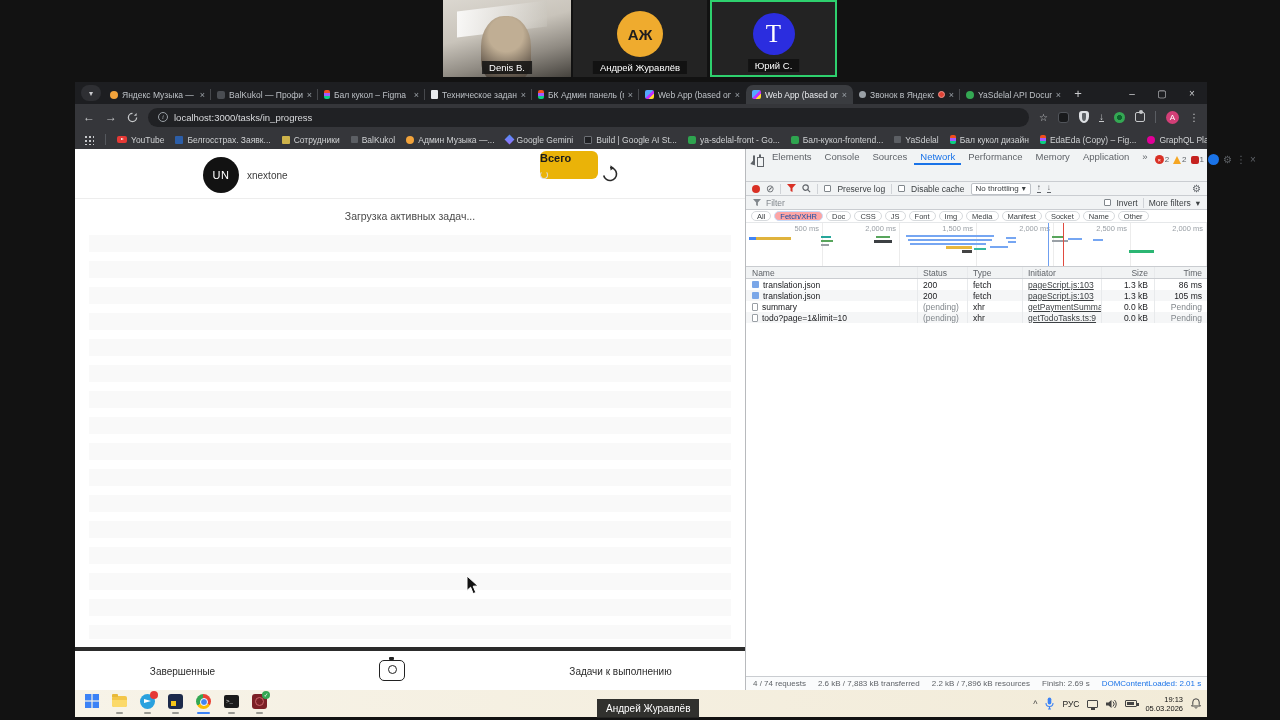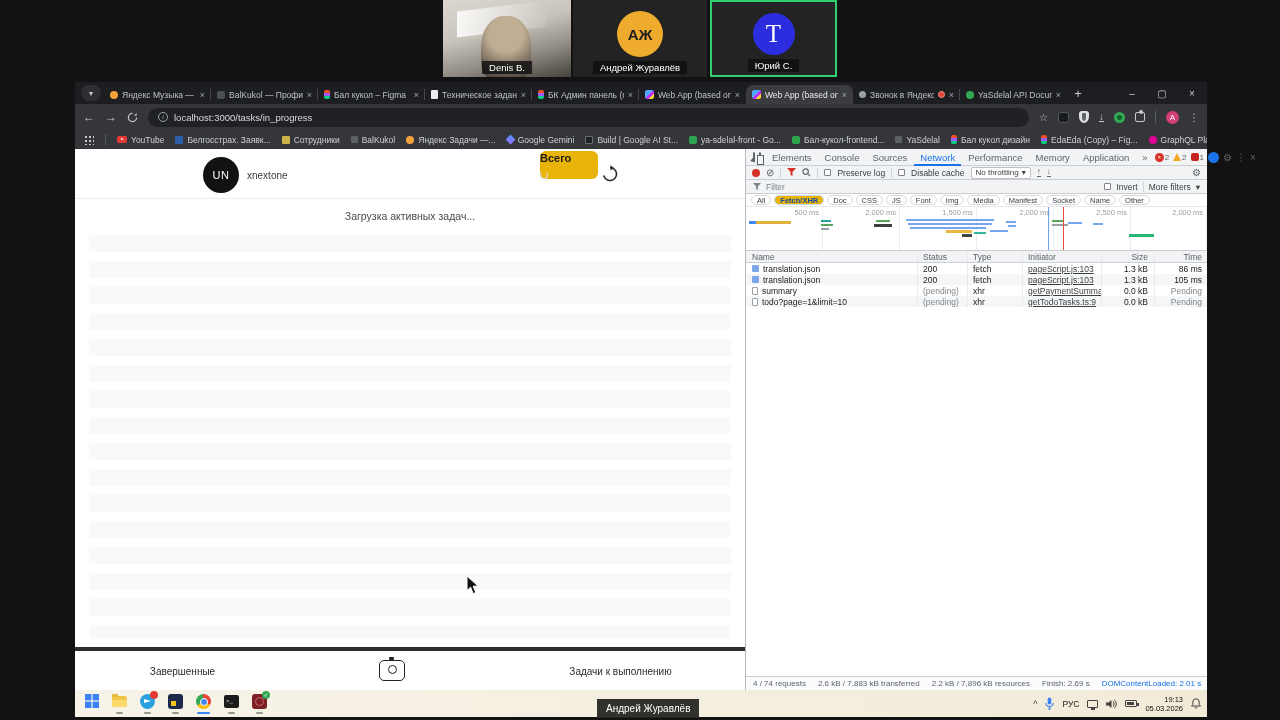--- a/index.html
+++ b/index.html
@@ -90,21 +90,21 @@
   .p-div{position:absolute;left:0;top:498px;width:670px;height:4px;background:#2c2c2c}
   .p-nav{position:absolute;left:0;top:502px;width:670px;height:39px;background:#fff}
   .p-nav .nl{position:absolute;top:15px;font-size:10px;color:#2b2b2b}
   .nl1{left:60px;width:95px;text-align:center}
   .nl2{left:488px;width:115px;text-align:center}
   .p-cam{position:absolute;left:304px;top:9px;width:26px;height:21px;border:1.5px solid #222;border-radius:5px}
   .p-cam::before{content:"";position:absolute;left:8px;top:4px;width:7px;height:7px;border:1.5px solid #222;border-radius:50%}
   .p-cam::after{content:"";position:absolute;left:9px;top:-4px;width:5px;height:2.5px;background:#222;border-radius:1px}
 
   
-  .dt-tabs{height:17px;background:#f1f3f4;border-bottom:1px solid #cacdd1;display:flex;align-items:center;padding:0 4px;gap:1px}
+  .dt-tabs{height:17px;background:#f1f3f4;border-bottom:1px solid #cacdd1;display:flex;align-items:flex-end;padding:16px 4px;gap:1px}
   .dt-tab{padding:0 6px;font-size:9.5px;color:#5f6368;height:17px;line-height:17px;white-space:nowrap}
   .dt-tab.on{color:#1a73e8;box-shadow:inset 0 -2px #1a73e8}
   .dt-right{margin-left:auto;display:flex;align-items:center;gap:4px;padding-right:2px}
   .bdg{display:flex;align-items:center;gap:1px;font-size:8px}
   .bdg .e{width:9px;height:9px;border-radius:50%;background:#d93025;color:#fff;font-size:6px;display:flex;align-items:center;justify-content:center}
   .bdg .w{width:0;height:0;border-left:4.5px solid transparent;border-right:4.5px solid transparent;border-bottom:8px solid #f5a623}
   .bdg .i{width:8px;height:8px;border-radius:2px;background:#c5221f}
   .bdg b{color:#5f6368;font-weight:normal}
   .ic-sync{width:11px;height:11px;border-radius:50%;background:#1a73e8}
   .dt-gear,.dt-dots,.dt-x{color:#5f6368;font-size:10px}
@@ -119,21 +119,21 @@
   .dsep{width:1px;height:10px;background:#d0d3d7}
   .cb{width:7px;height:7px;border:1px solid #80868b;border-radius:1px;background:#fff}
   .sel{height:12px;border:1px solid #bdc1c6;border-radius:2px;background:#fff;display:flex;align-items:center;gap:3px;padding:0 4px;font-size:8px;color:#3c4043}
   .arr{font-size:8px;color:#5f6368;border-bottom:1px solid #5f6368;line-height:8px}
   .mla{margin-left:auto}
 
   .dt-filter{height:14px;background:#f1f3f4;border-bottom:1px solid #cacdd1;display:flex;align-items:center;gap:5px;padding:0 7px;font-size:8.5px;color:#3c4043}
   .fhint{color:#80868b;flex:1}
   .dt-pills{height:13px;background:#fff;border-bottom:1px solid #e6e8ea;display:flex;align-items:center;gap:3px;padding:0 5px}
   .chip{height:10px;line-height:10px;padding:0 5px;border:1px solid #d7dadd;border-radius:6px;font-size:7.5px;color:#3c4043;white-space:nowrap}
-  .chip.on{background:#eab308;border-color:#c7dbf9;color:#174ea6;font-weight:bold}
+  .chip.on{background:#fca5a5;border-color:#c7dbf9;color:#174ea6;font-weight:normal}
 
   .dt-tl{position:relative;height:44px;background:#fff;border-bottom:1px solid #c9ccd0;overflow:hidden}
   .tlc{position:absolute;top:0;height:44px;border-right:1px solid #ececec}
   .tlc span{position:absolute;top:1px;right:3px;font-size:7.5px;color:#9aa0a6}
   .wb{position:absolute}
   .wl{position:absolute;top:0;height:44px;width:1px}
 
   .dt-thead{height:12px;background:#f1f3f4;border-bottom:1px solid #cacdd1;display:flex;font-size:8.5px;color:#5f6368;align-items:center}
   .dt-row{height:11px;display:flex;font-size:8.5px;align-items:center;color:#202124}
   .dt-row:nth-child(even){background:#f5f6f7}
@@ -301,21 +301,21 @@
       <span class="bm">
           <span class="bi bi-yel"></span>
           <span>Сотрудники</span>
         </span>
       <span class="bm">
           <span class="bi bi-dim"></span>
           <span>BalKukol</span>
         </span>
       <span class="bm">
           <span class="bi bi-or"></span>
-          <span>Яндекс Задачи —...</span>
+          <span>Админ Музыка —...</span>
         </span>
       <span class="bm">
           <span class="bi bi-gem"></span>
           <span>Google Gemini</span>
         </span>
       <span class="bm">
           <span class="bi bi-ai"></span>
           <span>Build | Google AI St...</span>
         </span>
       <span class="bm">

